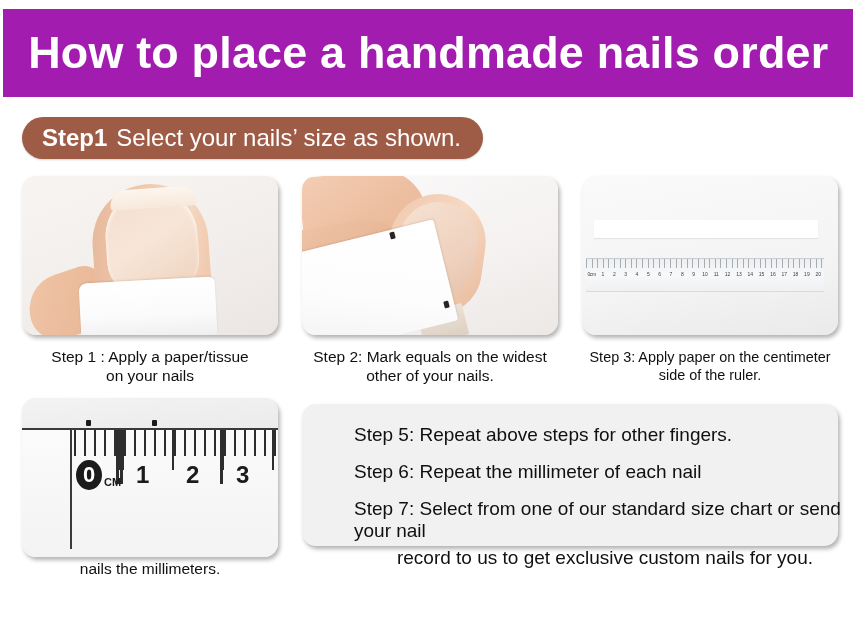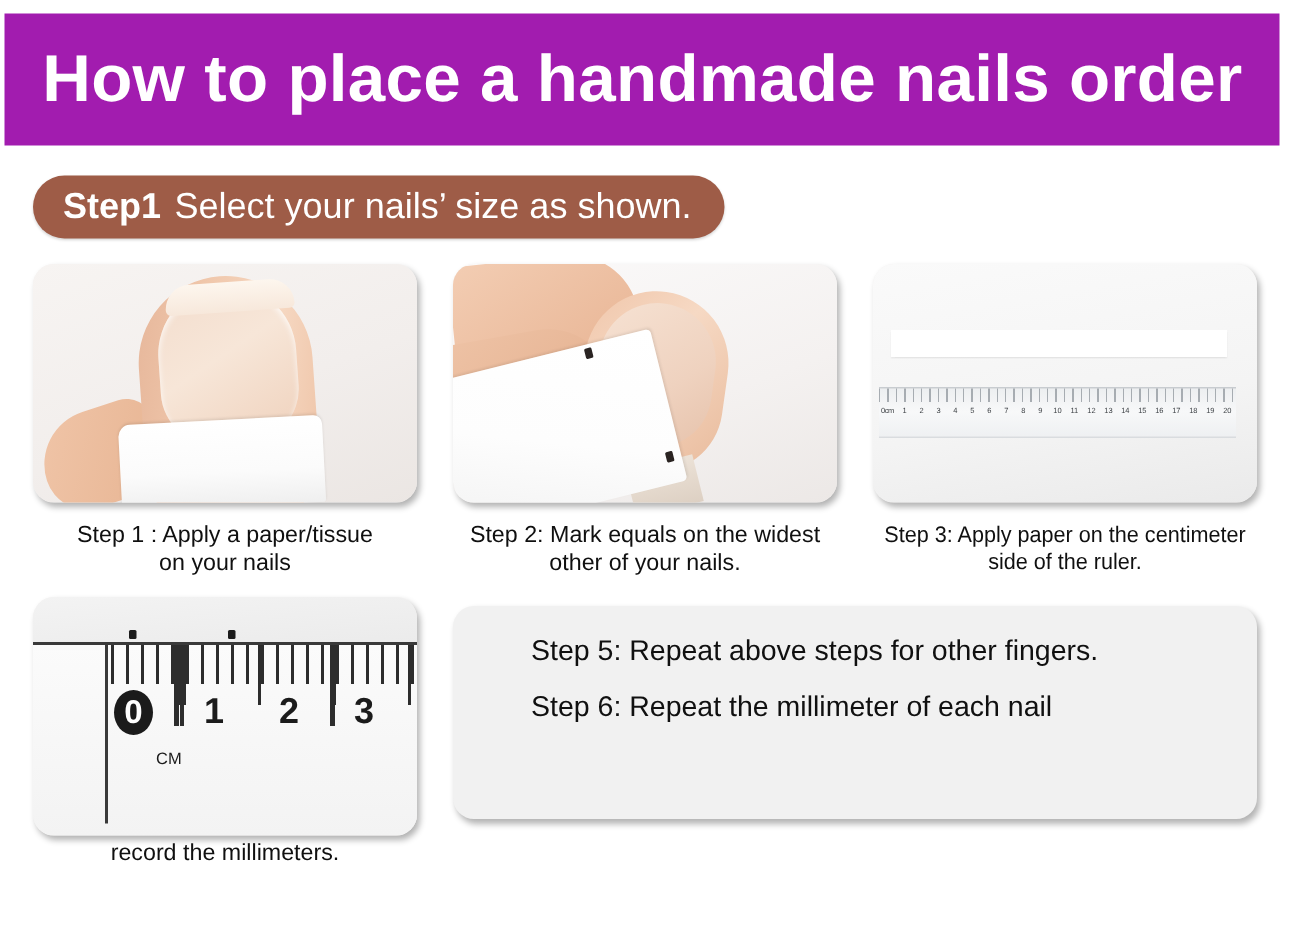--- a/index.html
+++ b/index.html
@@ -292,23 +292,22 @@
     color: #ffffff;
     font-size: 22px;
     font-weight: bold;
     line-height: 30px;
     text-align: center;
   }
   .ph4 .cm-label {
     position: absolute;
     left: 82px; top: 78px;
     font-size: 11px;
-    font-weight: normal;
+    font-weight: bold;
     color: #1b1b1b;
-    margin-top: 24px;
   }
   .ph4 .num {
     position: absolute;
     top: 62px;
     font-size: 24px;
     font-weight: bold;
     color: #1b1b1b;
     line-height: 30px;
   }
   .ph4 .n1 { left: 114px; }
@@ -413,20 +412,24 @@
     <div class="cmline"></div>
     <div class="vline"></div>
     <div class="zero-circle">0</div>
     <div class="cm-label">CM</div>
     <div class="num n1">1</div>
     <div class="num n2">2</div>
     <div class="num n3">3</div>
   </div>
 </div>
 <div class="caption cap-4">
-  <div>record the millimeters.</div>
+  <div>nails the millimeters.</div>
 </div>
 
 <div class="card card-5"></div>
 <div class="steps-list">
   <div class="line">Step 5: Repeat above steps for other fingers.</div>
   <div class="line">Step 6: Repeat the millimeter of  each nail</div>
+  <div class="line wrap">
+    <span>Step 7: Select from one of our standard size chart or send your nail</span>
+    <span class="l2">record to us to get exclusive custom nails for you.</span>
+  </div>
 </div>
 
 </body></html>

